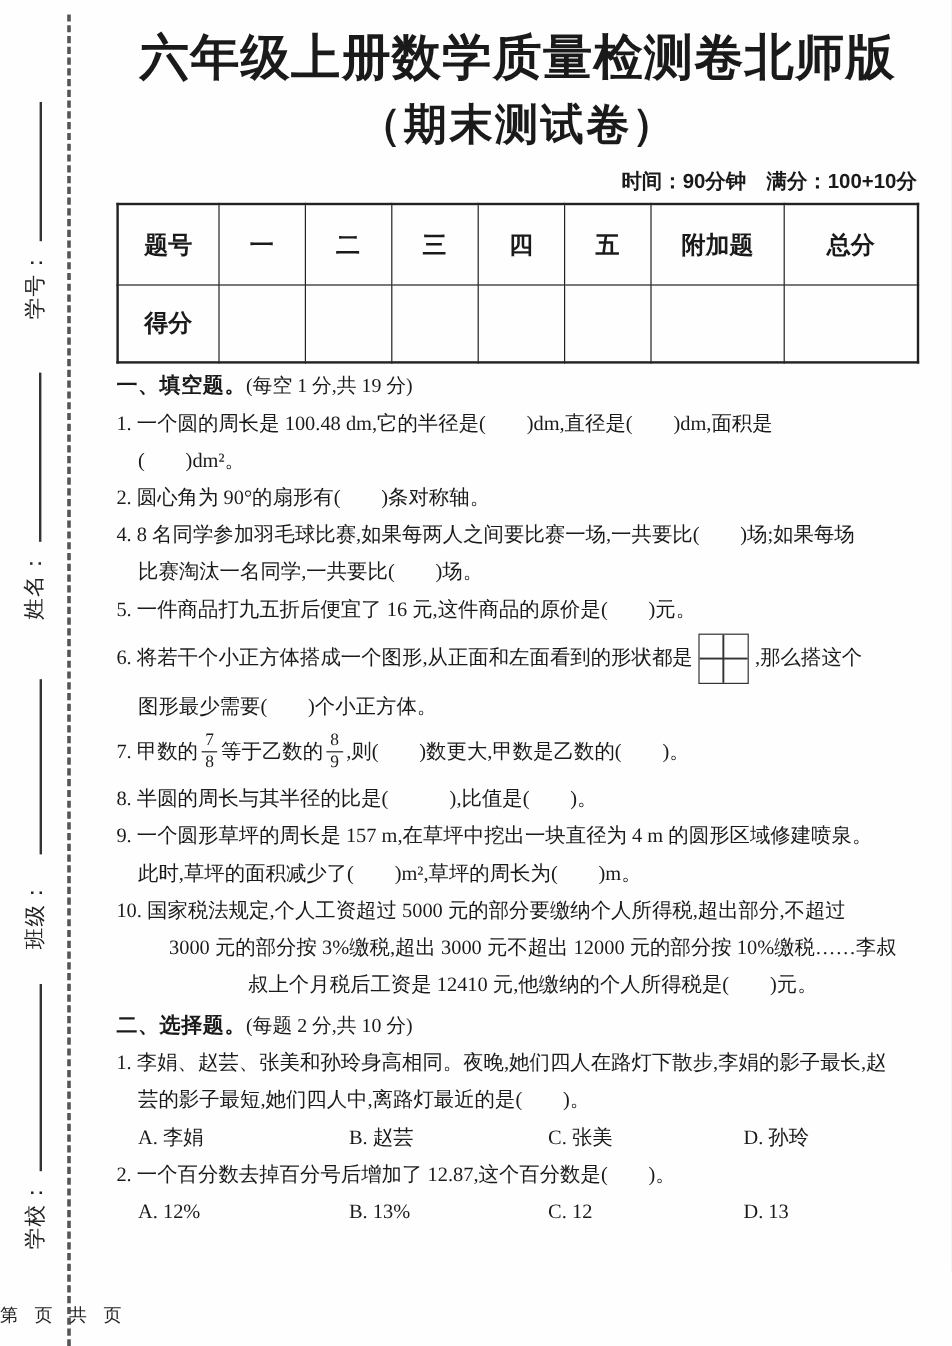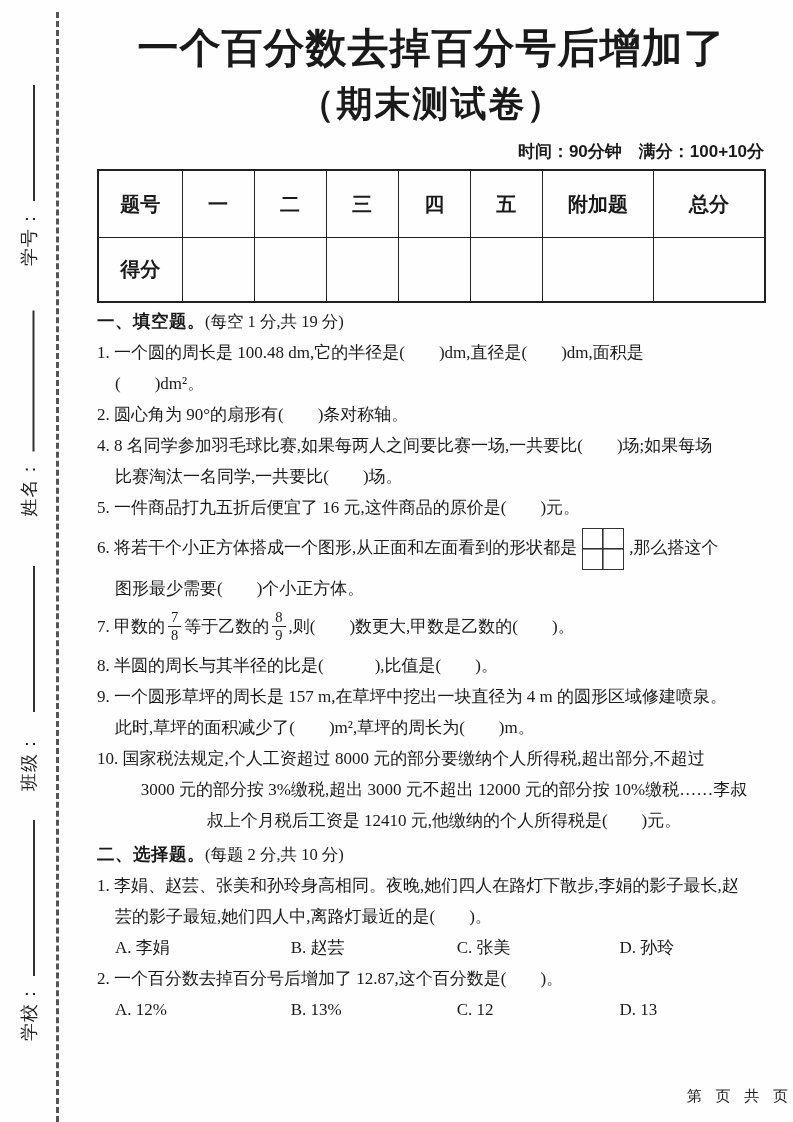--- a/index.html
+++ b/index.html
@@ -47,21 +47,21 @@
   .qgrid{line-height:50px;}
   .frac{display:inline-block;vertical-align:middle;text-align:center;font-size:14.5px;
     line-height:1.15;margin:0 3px;transform:translateY(-2px);}
   .fn{display:block;border-bottom:1.4px solid #222;padding:0 3px;}
   .fd{display:block;padding:0 3px;}
   .grid2{display:inline-block;width:40px;height:40px;border:1.6px solid #333;vertical-align:middle;
     margin:0 5px;background:
       linear-gradient(#333,#333) center/100% 1.6px no-repeat,
       linear-gradient(#333,#333) center/1.6px 100% no-repeat;}
   .opts{display:grid;grid-template-columns:27% 25.5% 25% 22.5%;padding-left:18px;line-height:31px;}
-  .footer{position:absolute;bottom:16px;left:0;width:793px;text-align:right;
+  .footer{position:absolute;bottom:16px;left:0;width:793px;text-align:left;
     font-size:15px;letter-spacing:5px;color:#222;}
 </style>
 </head>
 <body>
 
 <div class="page">
 
   <div class="cut-line"></div>
 
   <div class="mgroup g1">
@@ -72,21 +72,21 @@
   </div>
   <div class="mgroup g3">
     <span class="mlabel">班级：</span><span class="mblank"></span>
   </div>
   <div class="mgroup g4">
     <span class="mlabel">学校：</span><span class="mblank"></span>
   </div>
 
   <div class="content">
 
-    <div class="title">一个百分数去掉百分号后增加了</div>
+    <div class="title">六年级上册数学质量检测卷北师版</div>
     <div class="subtitle">（期末测试卷）</div>
     <div class="info">时间：90分钟　满分：100+10分</div>
 
     <table class="score">
       <colgroup>
         <col style="width:12.6%">
           <col style="width:10.8%">
           <col style="width:10.8%">
           <col style="width:10.8%">
         <col style="width:10.8%">
@@ -149,21 +149,21 @@
     </div>
 
     <div class="q ql">8. 半圆的周长与其半径的比是(　　　),比值是(　　)。</div>
 
     <div class="q">
       <div class="ql">9. 一个圆形草坪的周长是 157 m,在草坪中挖出一块直径为 4 m 的圆形区域修建喷泉。</div>
       <div class="ql cont">此时,草坪的面积减少了(　　)m²,草坪的周长为(　　)m。</div>
     </div>
 
     <div class="q q10">
-      <div class="ql">10. 国家税法规定,个人工资超过 8000 元的部分要缴纳个人所得税,超出部分,不超过</div>
+      <div class="ql">10. 国家税法规定,个人工资超过 5000 元的部分要缴纳个人所得税,超出部分,不超过</div>
       <div class="ql cont">3000 元的部分按 3%缴税,超出 3000 元不超出 12000 元的部分按 10%缴税……李叔</div>
       <div class="ql cont">叔上个月税后工资是 12410 元,他缴纳的个人所得税是(　　)元。</div>
     </div>
 
     <div class="sec">
       <span class="sec-b">二、选择题。</span><span class="sec-n">(每题 2 分,共 10 分)</span>
     </div>
 
     <div class="q">
       <div class="ql">1. 李娟、赵芸、张美和孙玲身高相同。夜晚,她们四人在路灯下散步,李娟的影子最长,赵</div>

